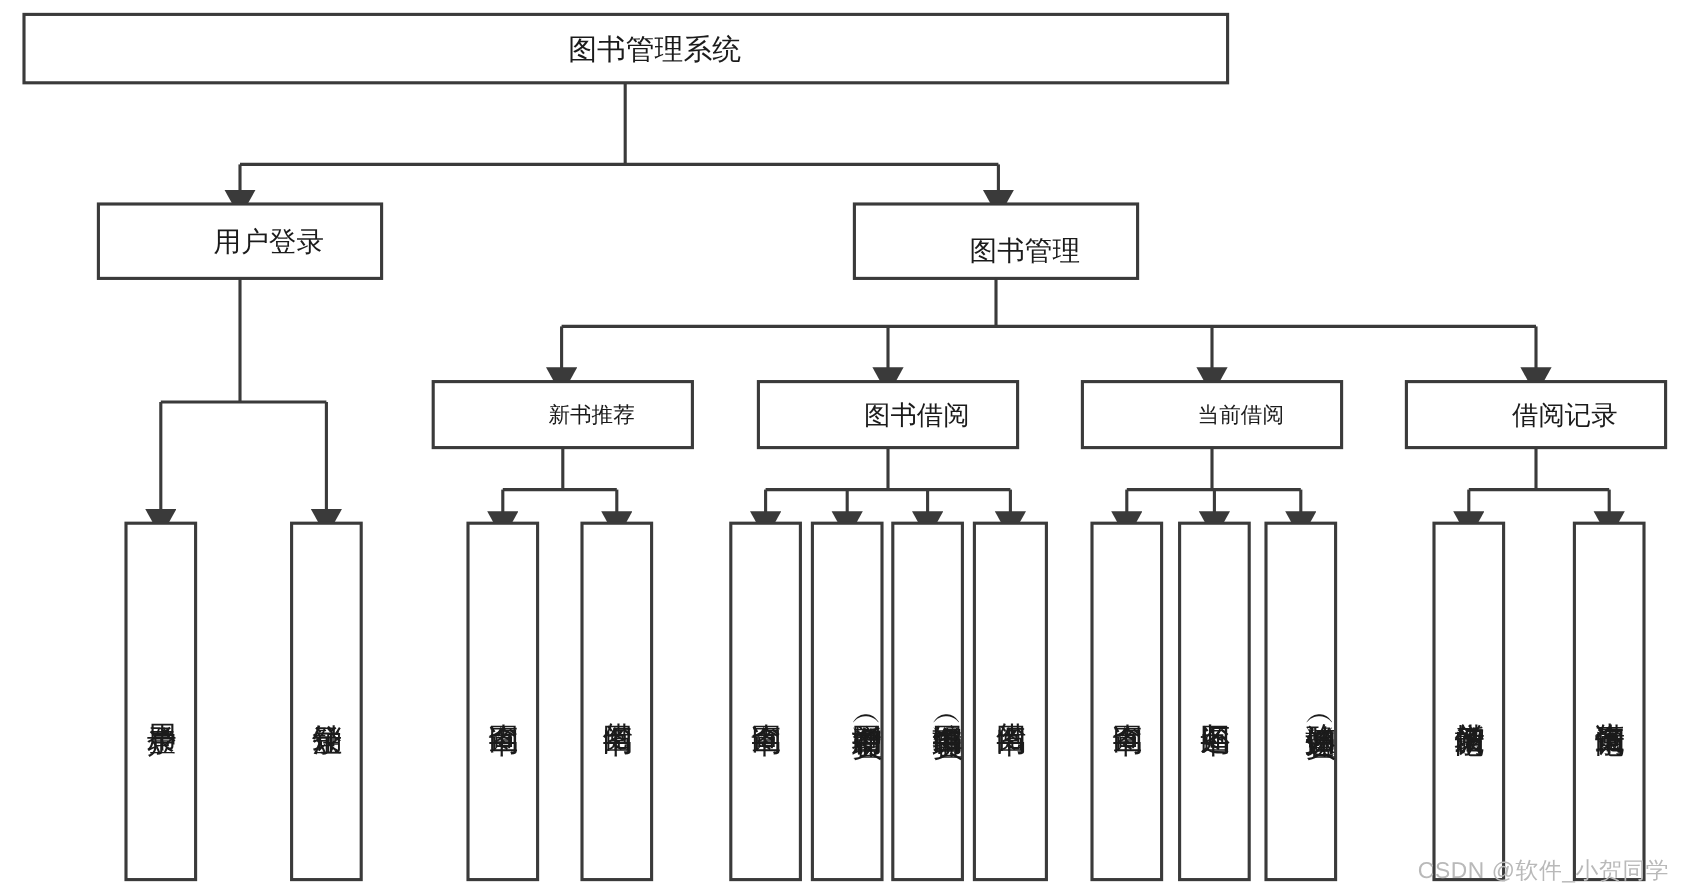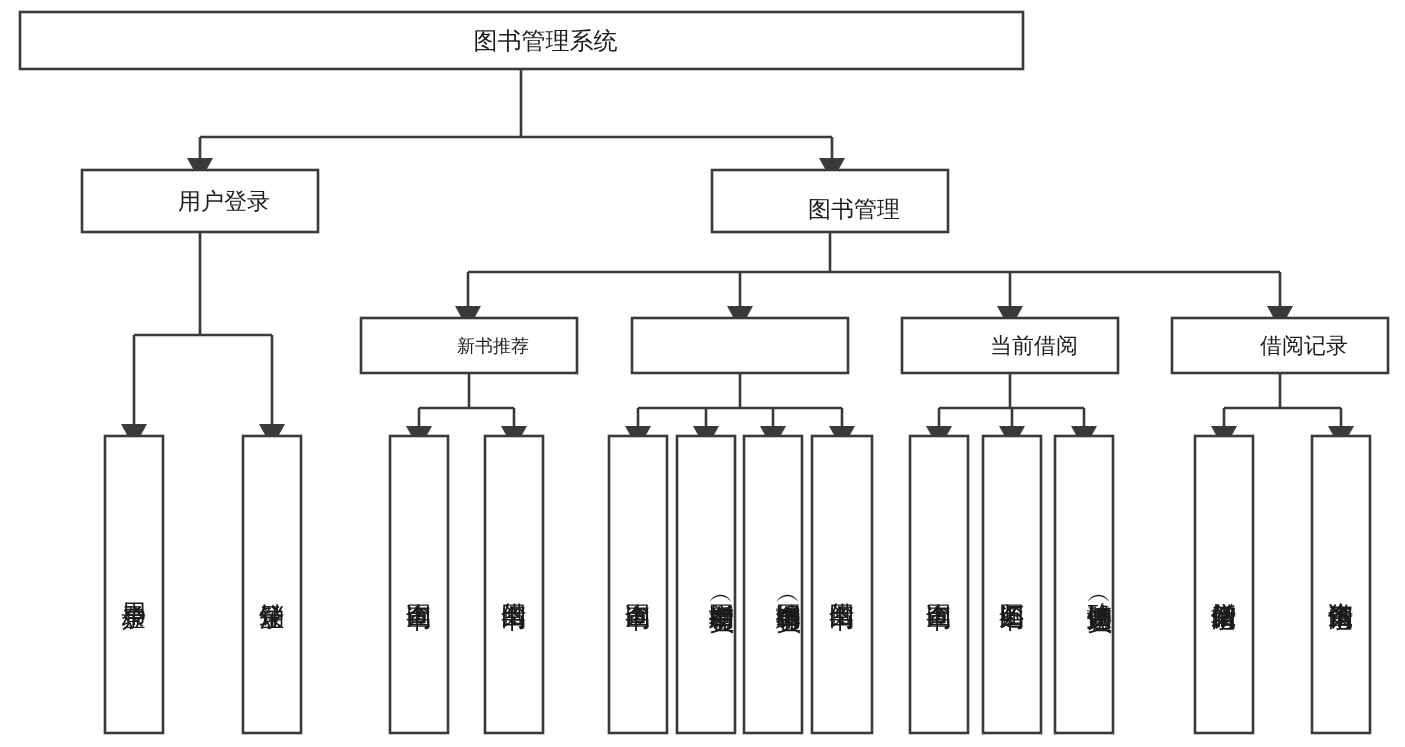--- a/index.html
+++ b/index.html
@@ -170,35 +170,37 @@
     <rect class="node-box" x="1195" y="436" width="58" height="297"></rect>
     <rect class="node-box" x="1312" y="436" width="58" height="297"></rect>
   </svg>
 
   <div class="hlabel-wrap" style="left:20px; top:12px; width:1003px; height:57px; font-size:24px;">图书管理系统</div>
 
   <div class="hlabel-wrap" style="left:82px; top:170px; width:236px; height:62px; font-size:23px;">用户登录</div>
   <div class="hlabel-wrap" style="left:712px; top:170px; width:236px; height:78px; font-size:23px;text-align:right;">图书管理</div>
 
   <div class="hlabel-wrap" style="left:361px; top:318px; width:216px; height:55px; font-size:18px;">新书推荐</div>
-  <div class="hlabel-wrap" style="left:902px; top:318px; width:216px; height:55px; font-size:22px;">当前借阅</div>
+  <div class="hlabel-wrap" style="left:632px; top:318px; width:216px; height:55px; font-size:22px;">图书借阅</div>
+  <div class="hlabel-wrap" style="left:902px; top:318px; width:216px; height:55px; font-size:18px;">当前借阅</div>
   <div class="hlabel-wrap" style="left:1172px; top:318px; width:216px; height:55px; font-size:22px;">借阅记录</div>
 
   <div class="vlabel-wrap" style="left:105px; top:436px; width:58px; height:297px;">用户登录</div>
   <div class="vlabel-wrap" style="left:243px; top:436px; width:58px; height:297px;">注销登录</div>
 
   <div class="vlabel-wrap" style="left:390px; top:436px; width:58px; height:297px;">查询图书</div>
   <div class="vlabel-wrap" style="left:485px; top:436px; width:58px; height:297px;">借阅图书</div>
 
   <div class="vlabel-wrap" style="left:609px; top:436px; width:58px; height:297px;">查询图书</div>
   <div class="vlabel-wrap" style="left:677px; top:436px; width:58px; height:297px; align-items:flex-start; padding-top:6px; box-sizing:border-box;">新增图书（管理员）</div>
   <div class="vlabel-wrap" style="left:744px; top:436px; width:58px; height:297px; align-items:flex-start; padding-top:6px; box-sizing:border-box;">编辑图书（管理员）</div>
   <div class="vlabel-wrap" style="left:812px; top:436px; width:60px; height:297px;">借阅图书</div>
 
   <div class="vlabel-wrap" style="left:910px; top:436px; width:58px; height:297px;">查询图书</div>
   <div class="vlabel-wrap" style="left:983px; top:436px; width:58px; height:297px;">归还图书</div>
   <div class="vlabel-wrap" style="left:1055px; top:436px; width:58px; height:297px; align-items:flex-start; padding-top:6px; box-sizing:border-box;">确认归还（管理员）</div>
 
   <div class="vlabel-wrap" style="left:1195px; top:436px; width:58px; height:297px;">新增借阅记录</div>
   <div class="vlabel-wrap" style="left:1312px; top:436px; width:58px; height:297px;">查询借阅记录</div>
 
+  <div id="watermark">CSDN @软件_小贺同学</div>
 
 </div>
 
 </body></html>

